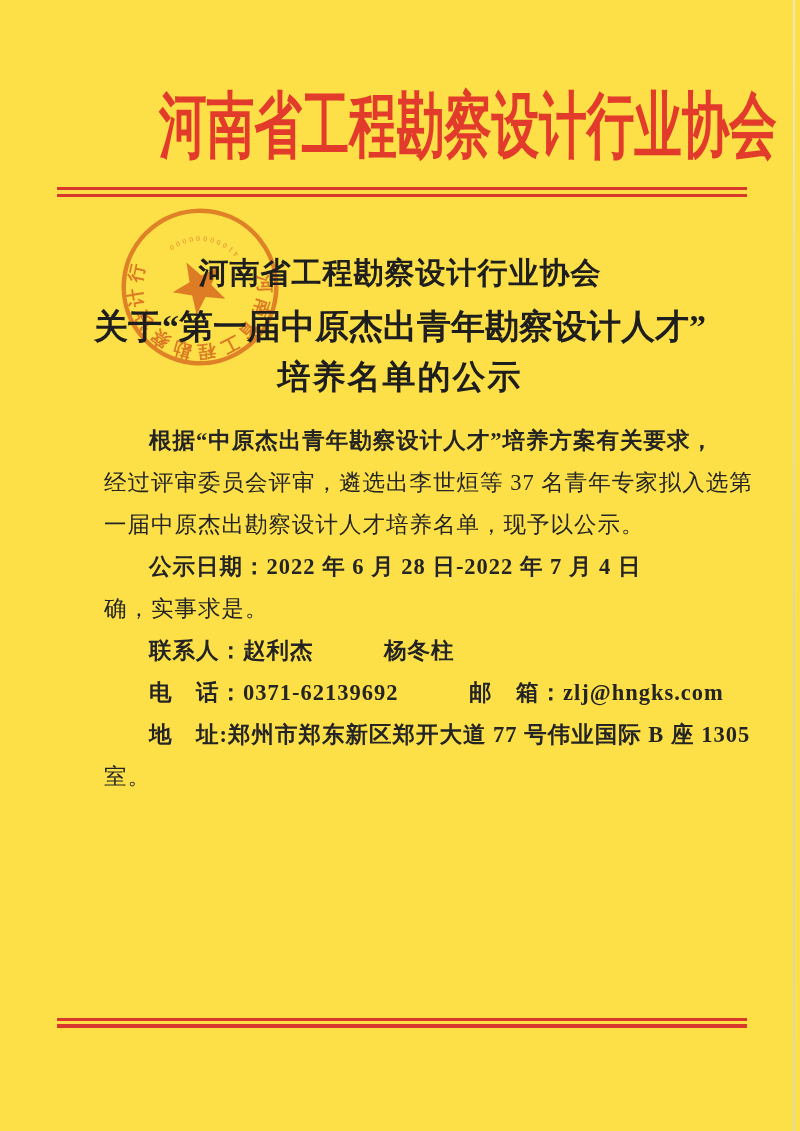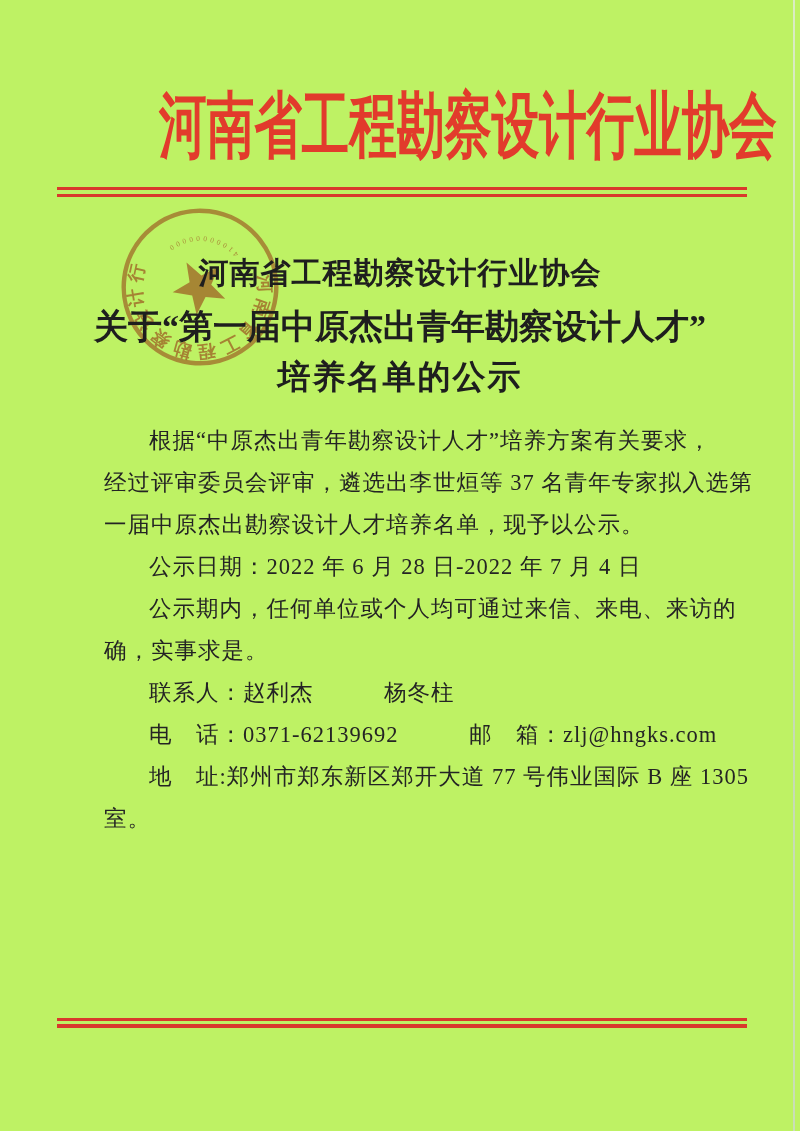--- a/index.html
+++ b/index.html
@@ -5,21 +5,21 @@
   html, body { margin: 0; padding: 0; }
   body {
     width: 800px; height: 1131px;
     background: #ffffff;
     position: relative;
     overflow: hidden;
     font-family: "Liberation Serif", serif;
   }
   .page {
     position: absolute; inset: 0;
-    background: #bef264;
+    background: #fde047;
   }
   
   .edge-right {
     position: absolute; top: 0; right: 5px; width: 2px; height: 100%;
     background: linear-gradient(#e7eaec 0%, #c9d1d6 60%, #cfd6da 100%);
     opacity: .7;
   }
   
   .masthead {
     position: absolute; top: 84px; left: 0; width: 800px;
@@ -59,21 +59,21 @@
   .body-text {
     position: absolute; left: 104px; top: 420px; width: 600px;
     color: #242424;
     font-size: 22.5px;
   }
   .line {
     height: 42px; line-height: 42px;
     white-space: nowrap;
     letter-spacing: 1px;
   }
-  .indent { padding-left: 45px; }
+  .indent { padding-left: 45px; font-weight: bold; }
   
   .stamp {
     position: absolute; left: 118px; top: 205px;
     width: 164px; height: 164px;
     mix-blend-mode: multiply;
     pointer-events: none;
   }
   .stamp svg { width: 100%; height: 100%; }
 </style>
 </head>
@@ -112,21 +112,20 @@
 
   <div class="title-line t1">河南省工程勘察设计行业协会</div>
   <div class="title-line t2">关于“第一届中原杰出青年勘察设计人才”</div>
   <div class="title-line t3">培养名单的公示</div>
 
   <div class="body-text">
     <div class="line indent">根据“中原杰出青年勘察设计人才”培养方案有关要求，</div>
     <div class="line">经过评审委员会评审，遴选出李世烜等 37 名青年专家拟入选第</div>
     <div class="line">一届中原杰出勘察设计人才培养名单，现予以公示。</div>
     <div class="line indent">公示日期：2022 年 6 月 28 日-2022 年 7 月 4 日</div>
-    <div class="line indent">公示期内，任何单位或个人均可通过来信、来电、来访的</div>
     <div class="line">确，实事求是。</div>
     <div class="line indent">联系人：赵利杰　　　杨冬柱</div>
     <div class="line indent">电　话：0371-62139692　　　邮　箱：zlj@hngks.com</div>
     <div class="line indent">地　址:郑州市郑东新区郑开大道 77 号伟业国际 B 座 1305</div>
     <div class="line">室。</div>
   </div>
 
   <div class="rule rule-bottom">
     <div class="r1"></div>
     <div class="gap"></div>

